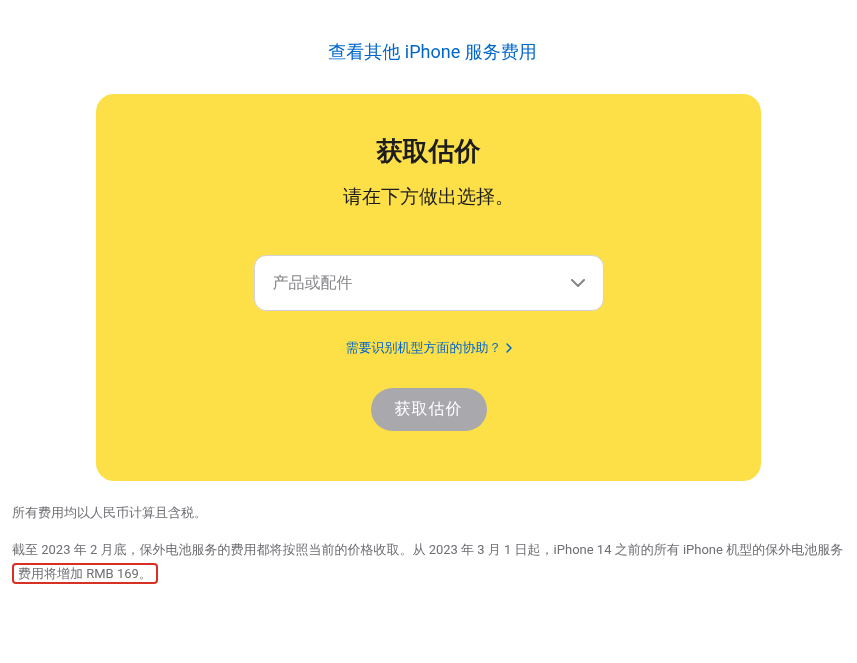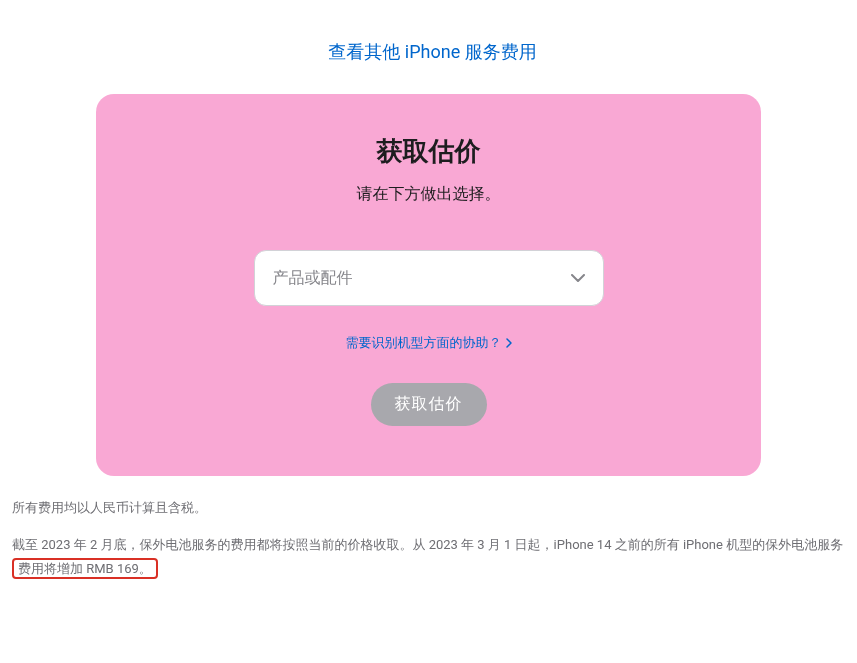--- a/index.html
+++ b/index.html
@@ -21,35 +21,35 @@
       padding-bottom: 30px;
       margin-left: 8px;
     }
     .top-link a {
       color: #0066cc;
       text-decoration: none;
       font-size: 18px;
       cursor: pointer;
     }
     .main-card {
-      background-color: #f9a8d4;
+      background-color: #fde047;
       border-radius: 18px;
       width: 665px;
       margin: 0 auto;
       padding: 40px 40px 50px 40px;
       text-align: center;
     }
     .card-title {
       font-size: 26px;
       font-weight: 600;
       color: #1d1d1f;
       margin-bottom: 15px;
     }
     .card-subtitle {
-      font-size: 16px;
+      font-size: 19px;
       color: #1d1d1f;
       margin-bottom: 45px;
     }
     .select-wrapper {
       width: 350px;
       margin: 0 auto 20px auto;
       position: relative;
     }
     .custom-select {
       width: 100%;

